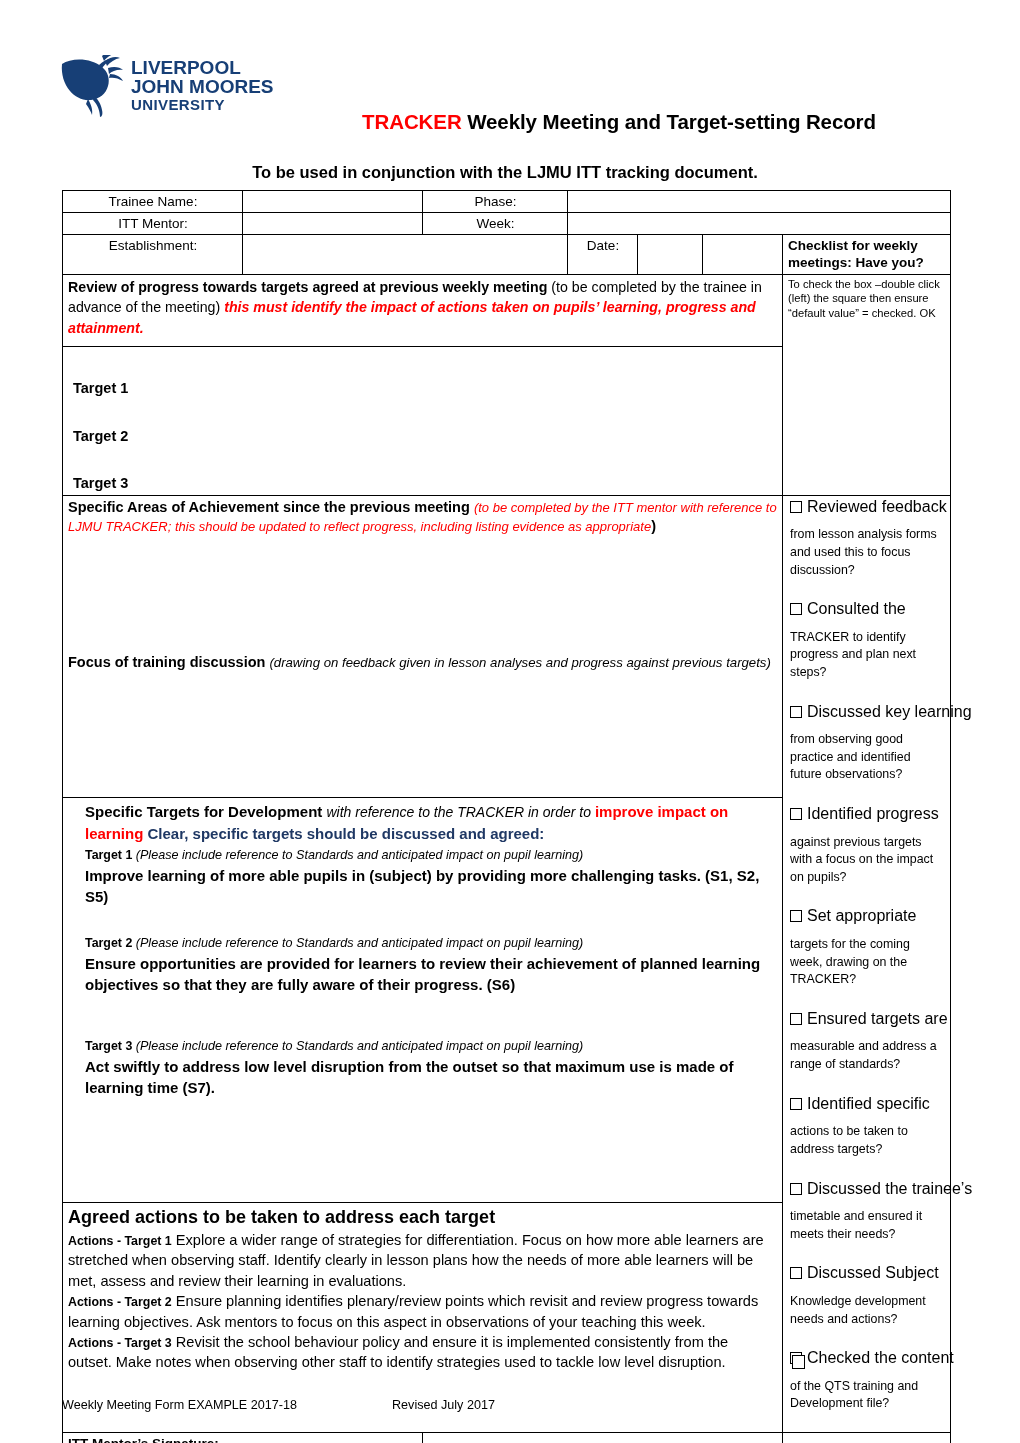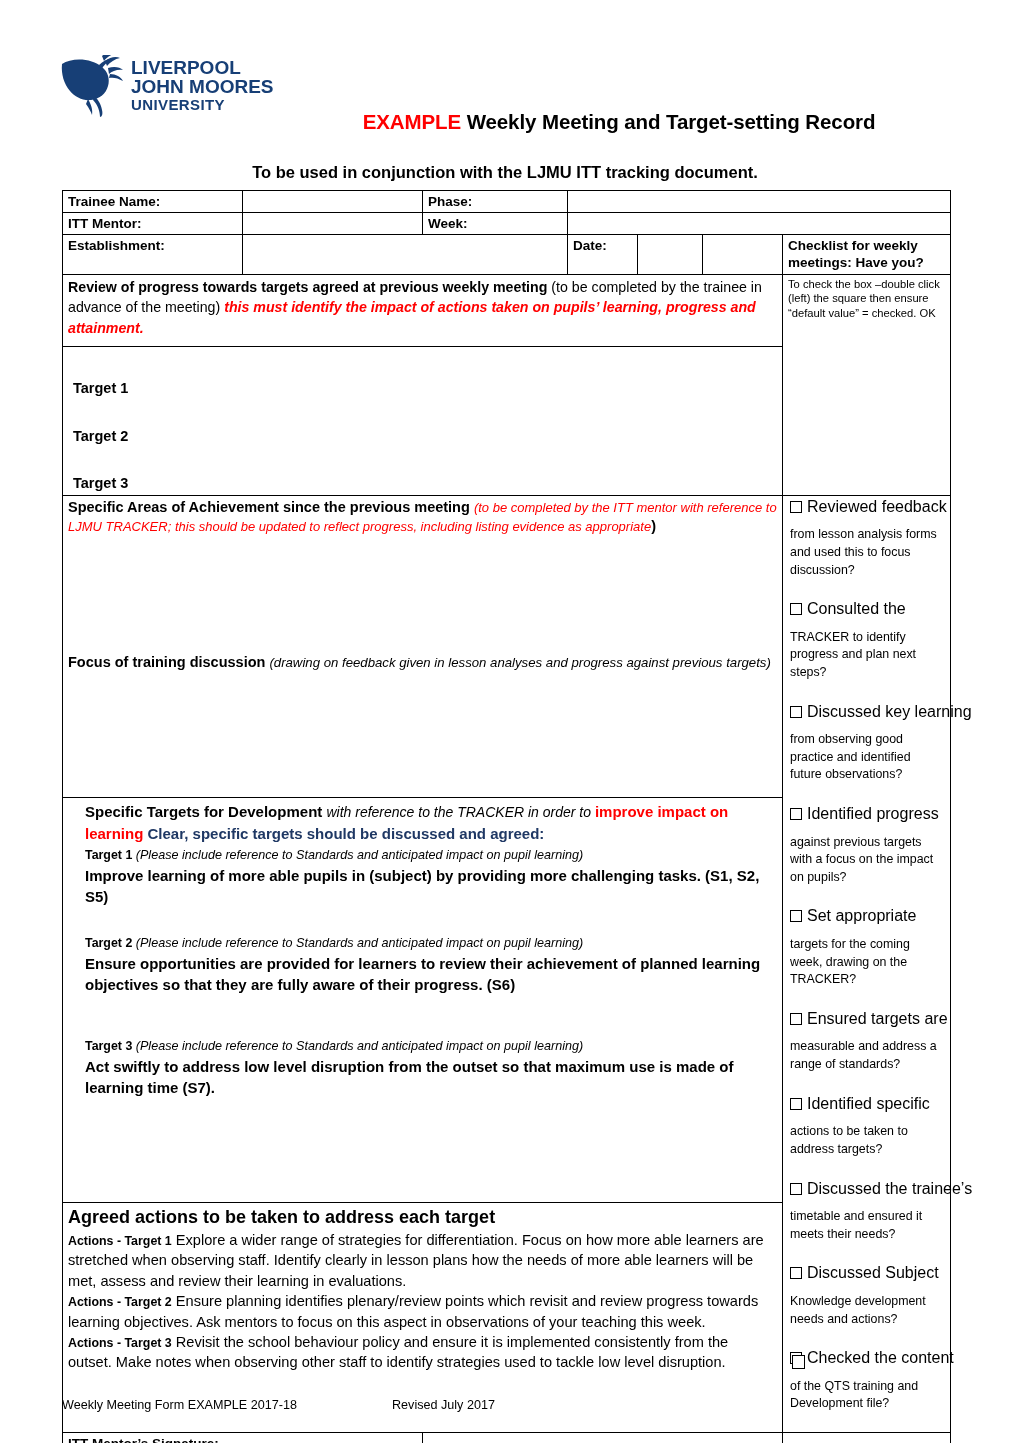--- a/index.html
+++ b/index.html
@@ -48,21 +48,21 @@
     border-collapse: collapse;
     table-layout: fixed;
   }
   .tbl td {
     border: 1.4px solid #000;
     vertical-align: top;
     padding: 2px 4px 2px 5px;
     font-size: 13.5px;
     line-height: 1.27;
   }
-  .lbl { font-weight: bold; font-size: 14.5px; }
+  .lbl { font-weight: normal; font-size: 14.5px; text-align: center; }
   .blank { }
 
   .cell-tall { height: 36px; }
 
   
   .check-head {
     font-weight: bold;
     font-size: 13px;
     line-height: 1.2;
   }
@@ -157,21 +157,21 @@
         </g>
         <g fill="#173F76" font-family="Liberation Sans, sans-serif" font-weight="bold">
           <text x="73" y="19" font-size="19">LIVERPOOL</text>
           <text x="73" y="38" font-size="19">JOHN MOORES</text>
           <text x="73" y="55" font-size="15" letter-spacing="0.4">UNIVERSITY</text>
         </g>
       </svg>
     </div>
 
     <div class="doc-title">
-      <span class="ex">EXAMPLE</span><span> Weekly Meeting and Target-setting Record</span>
+      <span class="ex">TRACKER</span><span> Weekly Meeting and Target-setting Record</span>
     </div>
 
     <div class="subtitle">To be used in conjunction with the LJMU ITT tracking document.</div>
   </div>
 
   <table class="tbl">
     <colgroup>
       <col style="width:180px">
       <col style="width:180px">
       <col style="width:145px">

